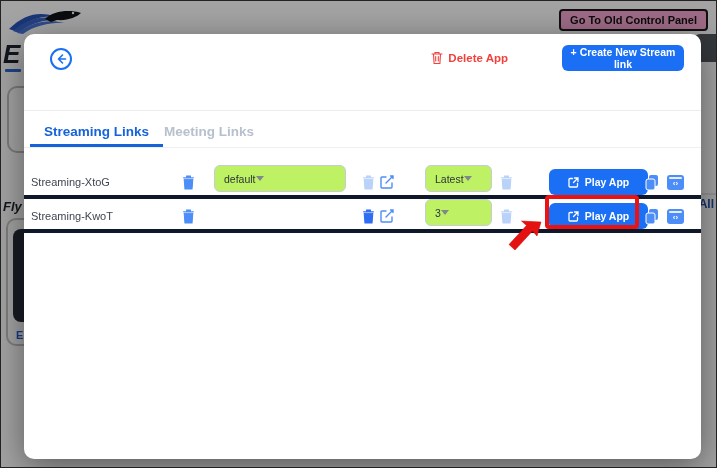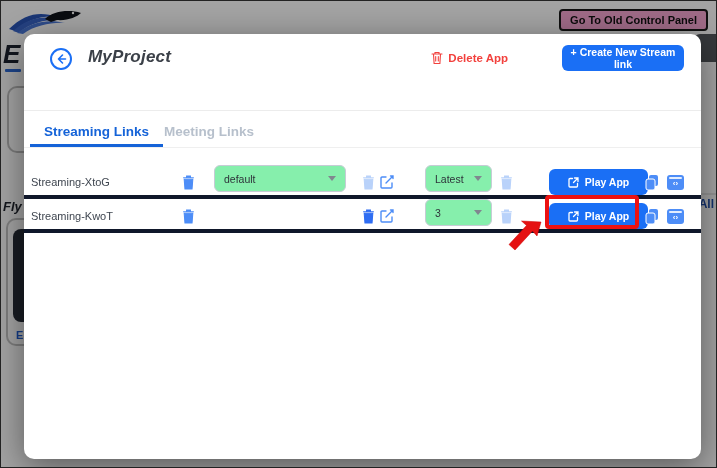--- a/index.html
+++ b/index.html
@@ -60,22 +60,22 @@
   .c-trash1 { left:158px; }
   .c-config { left:190px; }
   .c-trash2 { left:338px; }
   .c-edit   { left:356px; }
   .c-version{ left:401px; }
   .c-trash3 { left:476px; }
   .c-play   { left:525px; }
   .c-copy   { left:620px; }
   .c-code   { left:643px; }
 
-  .select-box { height:27px; border:1px solid #c6ccd5; border-radius:6px; background:#86efac; display:flex;
-    align-items:center; justify-content:space-between; padding:0 9px; font-size:10.5px; color:#2e333a; cursor:pointer; }
+  .select-box { height:27px; border:1px solid #c6ccd5; border-radius:6px; background:#bef264; display:flex;
+    align-items:center; padding:0 9px; font-size:10.5px; color:#2e333a; cursor:pointer; }
   .sel-config { width:132px; }
   .sel-version { width:67px; }
   .caret { width:0; height:0; border-left:4px solid transparent; border-right:4px solid transparent; border-top:5px solid #80878f; }
 
   .play-btn { width:99px; height:26px; background:#1a6ff5; border:none; border-radius:6px; color:#fff;
     font-size:10.5px; font-weight:bold; display:flex; align-items:center; justify-content:center; gap:6px;
     cursor:pointer; font-family:"Liberation Sans",sans-serif; }
 
   .icon-btn { background:none; border:none; padding:0; cursor:pointer; display:flex; align-items:center; }
   .code-chip { width:17px; height:15px; background:#4d8df7; border-radius:3px; position:relative; }
@@ -114,21 +114,20 @@
   <div class="dim-overlay"></div>
 
   <div class="modal">
 
     <div class="modal-header">
       <div class="back-btn">
         <svg width="12" height="12" viewBox="0 0 12 12">
           <path d="M7.5 2 L3.5 6 L7.5 10 M3.5 6 H10.5" stroke="#1a6ff5" stroke-width="1.6" fill="none" stroke-linecap="round" stroke-linejoin="round"></path>
         </svg>
       </div>
-      <div class="modal-title">MyProject</div>
 
       <div class="delete-app">
         <svg width="12" height="14" viewBox="0 0 12 14">
           <path d="M1 3 h10 M4 3 V1.5 h4 V3 M2.5 3 l0.6 9.5 h5.8 l0.6-9.5 M4.7 5.5 v4.5 M7.3 5.5 v4.5" stroke="#f2413d" stroke-width="1.1" fill="none" stroke-linecap="round"></path>
         </svg>
         <span>Delete App</span>
       </div>
       <button class="create-btn">+ Create New Stream link</button>
     </div>
 

